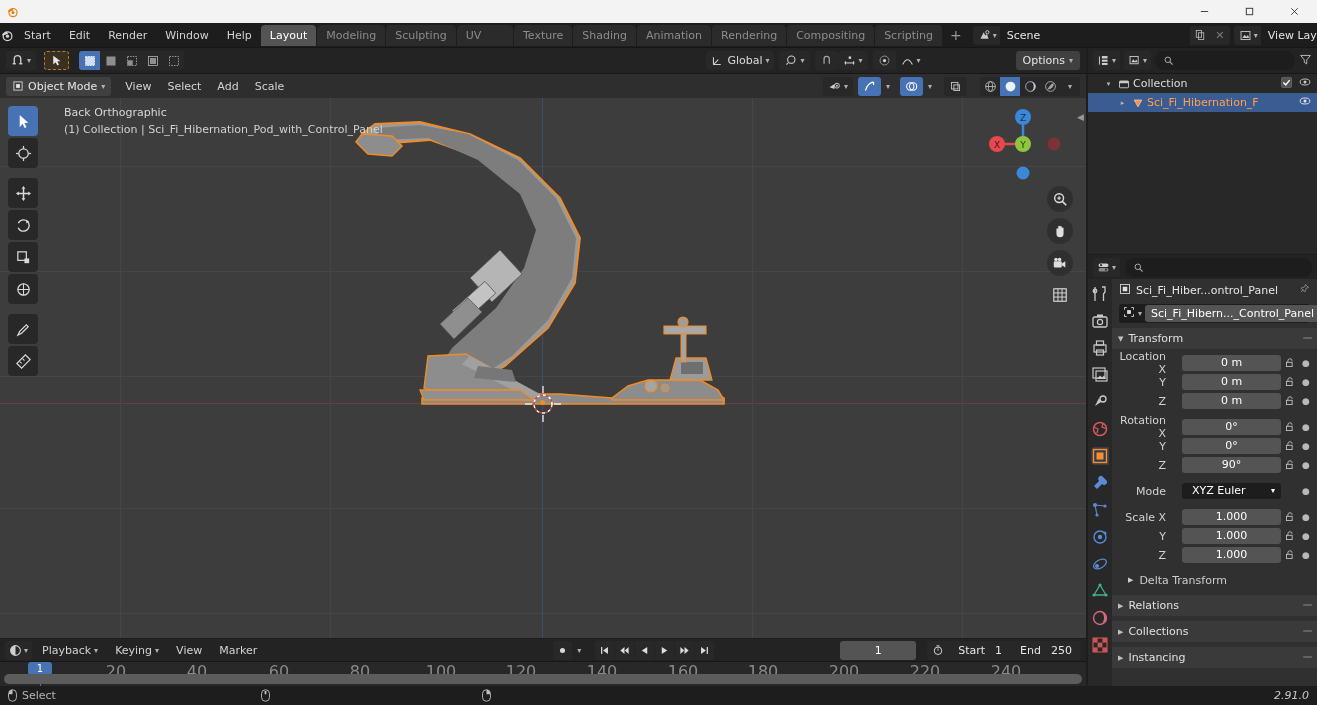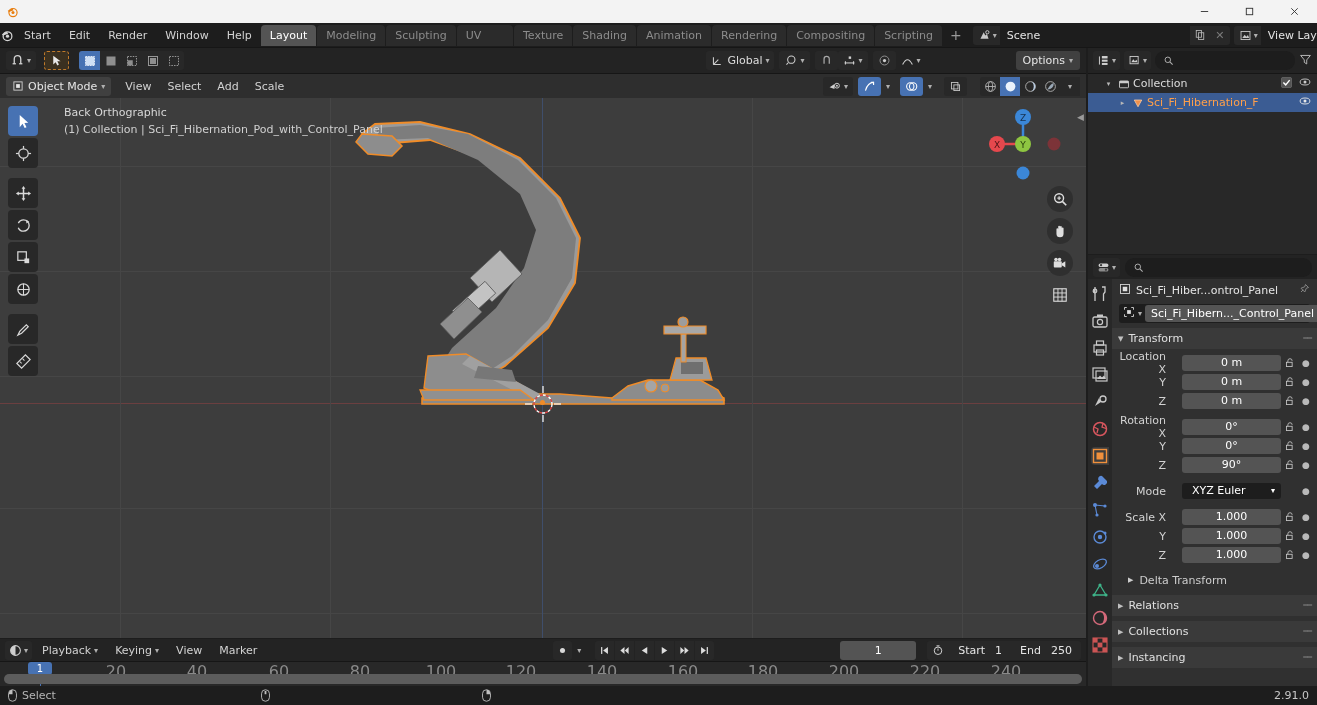--- a/index.html
+++ b/index.html
@@ -269,21 +269,21 @@
     border-radius: 5px; right: 4px;
   }
 
   
   .statusbar {
     position: absolute; left: 0; top: 686px; width: 1317px; height: 19px;
     background: #1d1d1d; display: flex; align-items: center; padding: 0 8px;
     font-size: 11px; color: #b4b4b4;
   }
   .sb-item { display: flex; align-items: center; gap: 5px; }
-  .sb-ver { margin-left: auto; color: #c8c8c8; }
+  .sb-ver { margin-left: auto; color: #c8c8c8; font-style: italic; }
   .mouse-ico { width: 9px; height: 13px; }
 
   .spacer-flex { flex: 1; }
 </style>
 </head>
 <body>
 
 <div id="app">
 
   <div class="titlebar">

